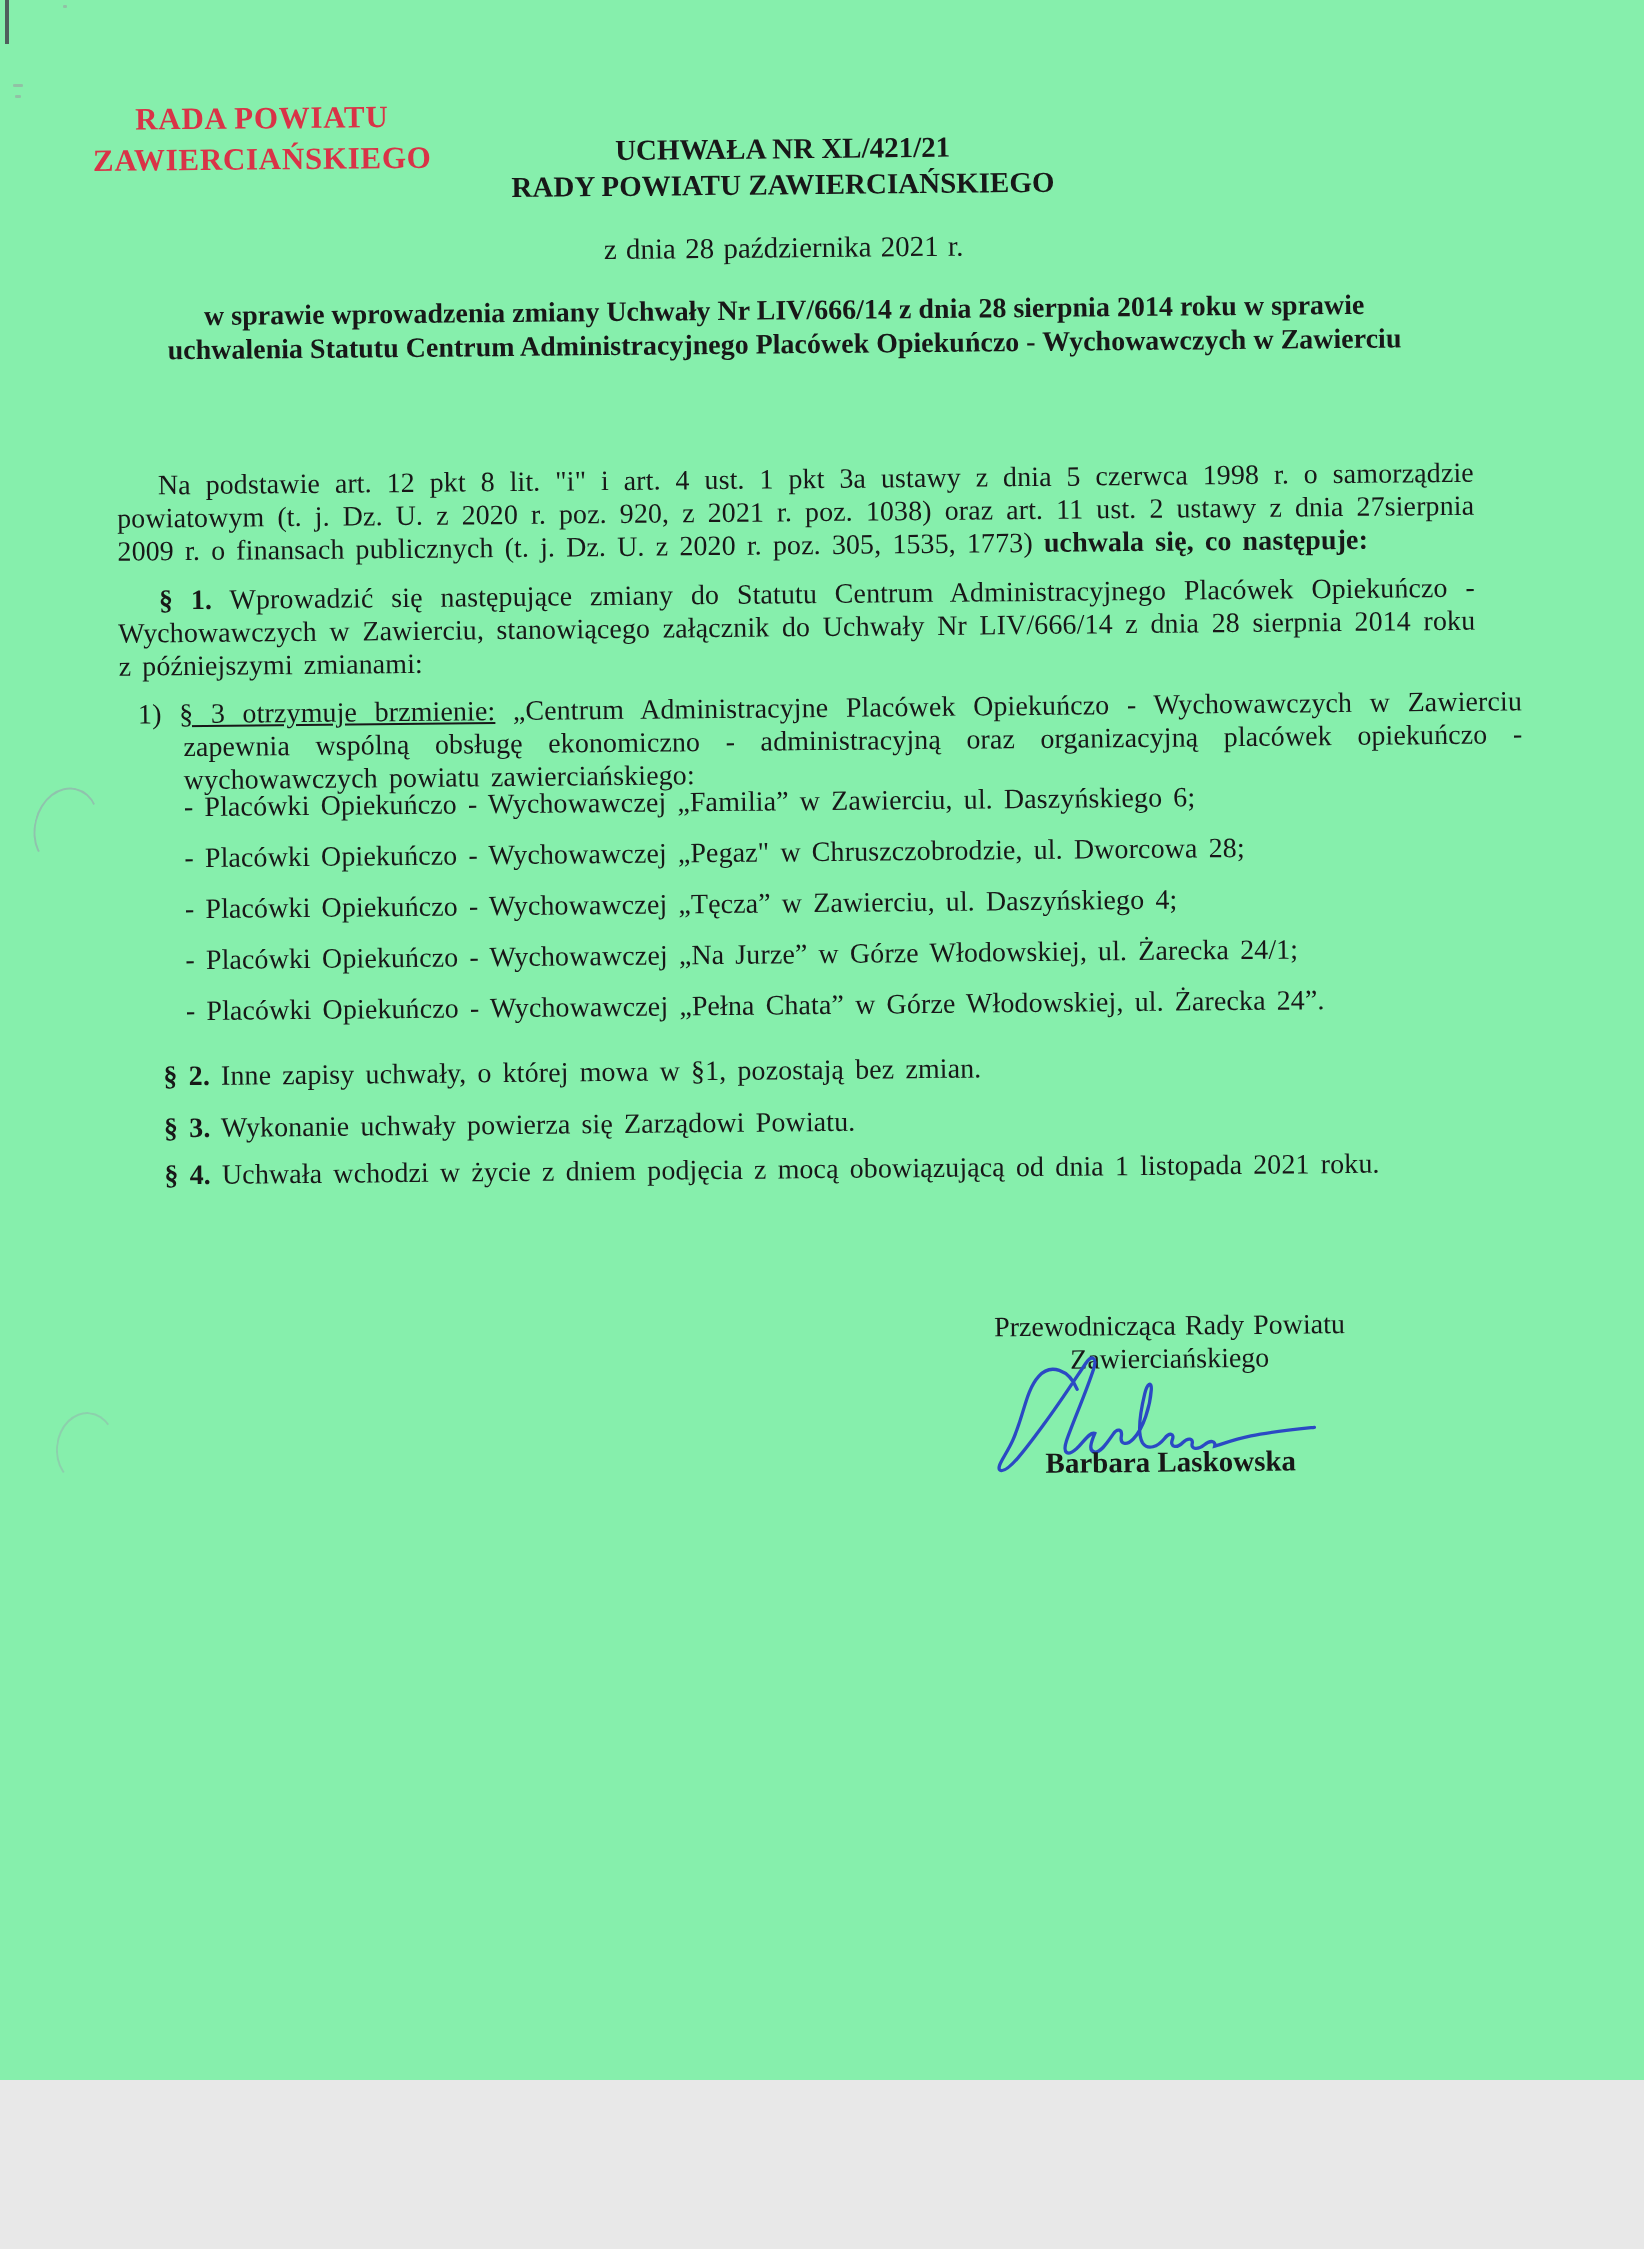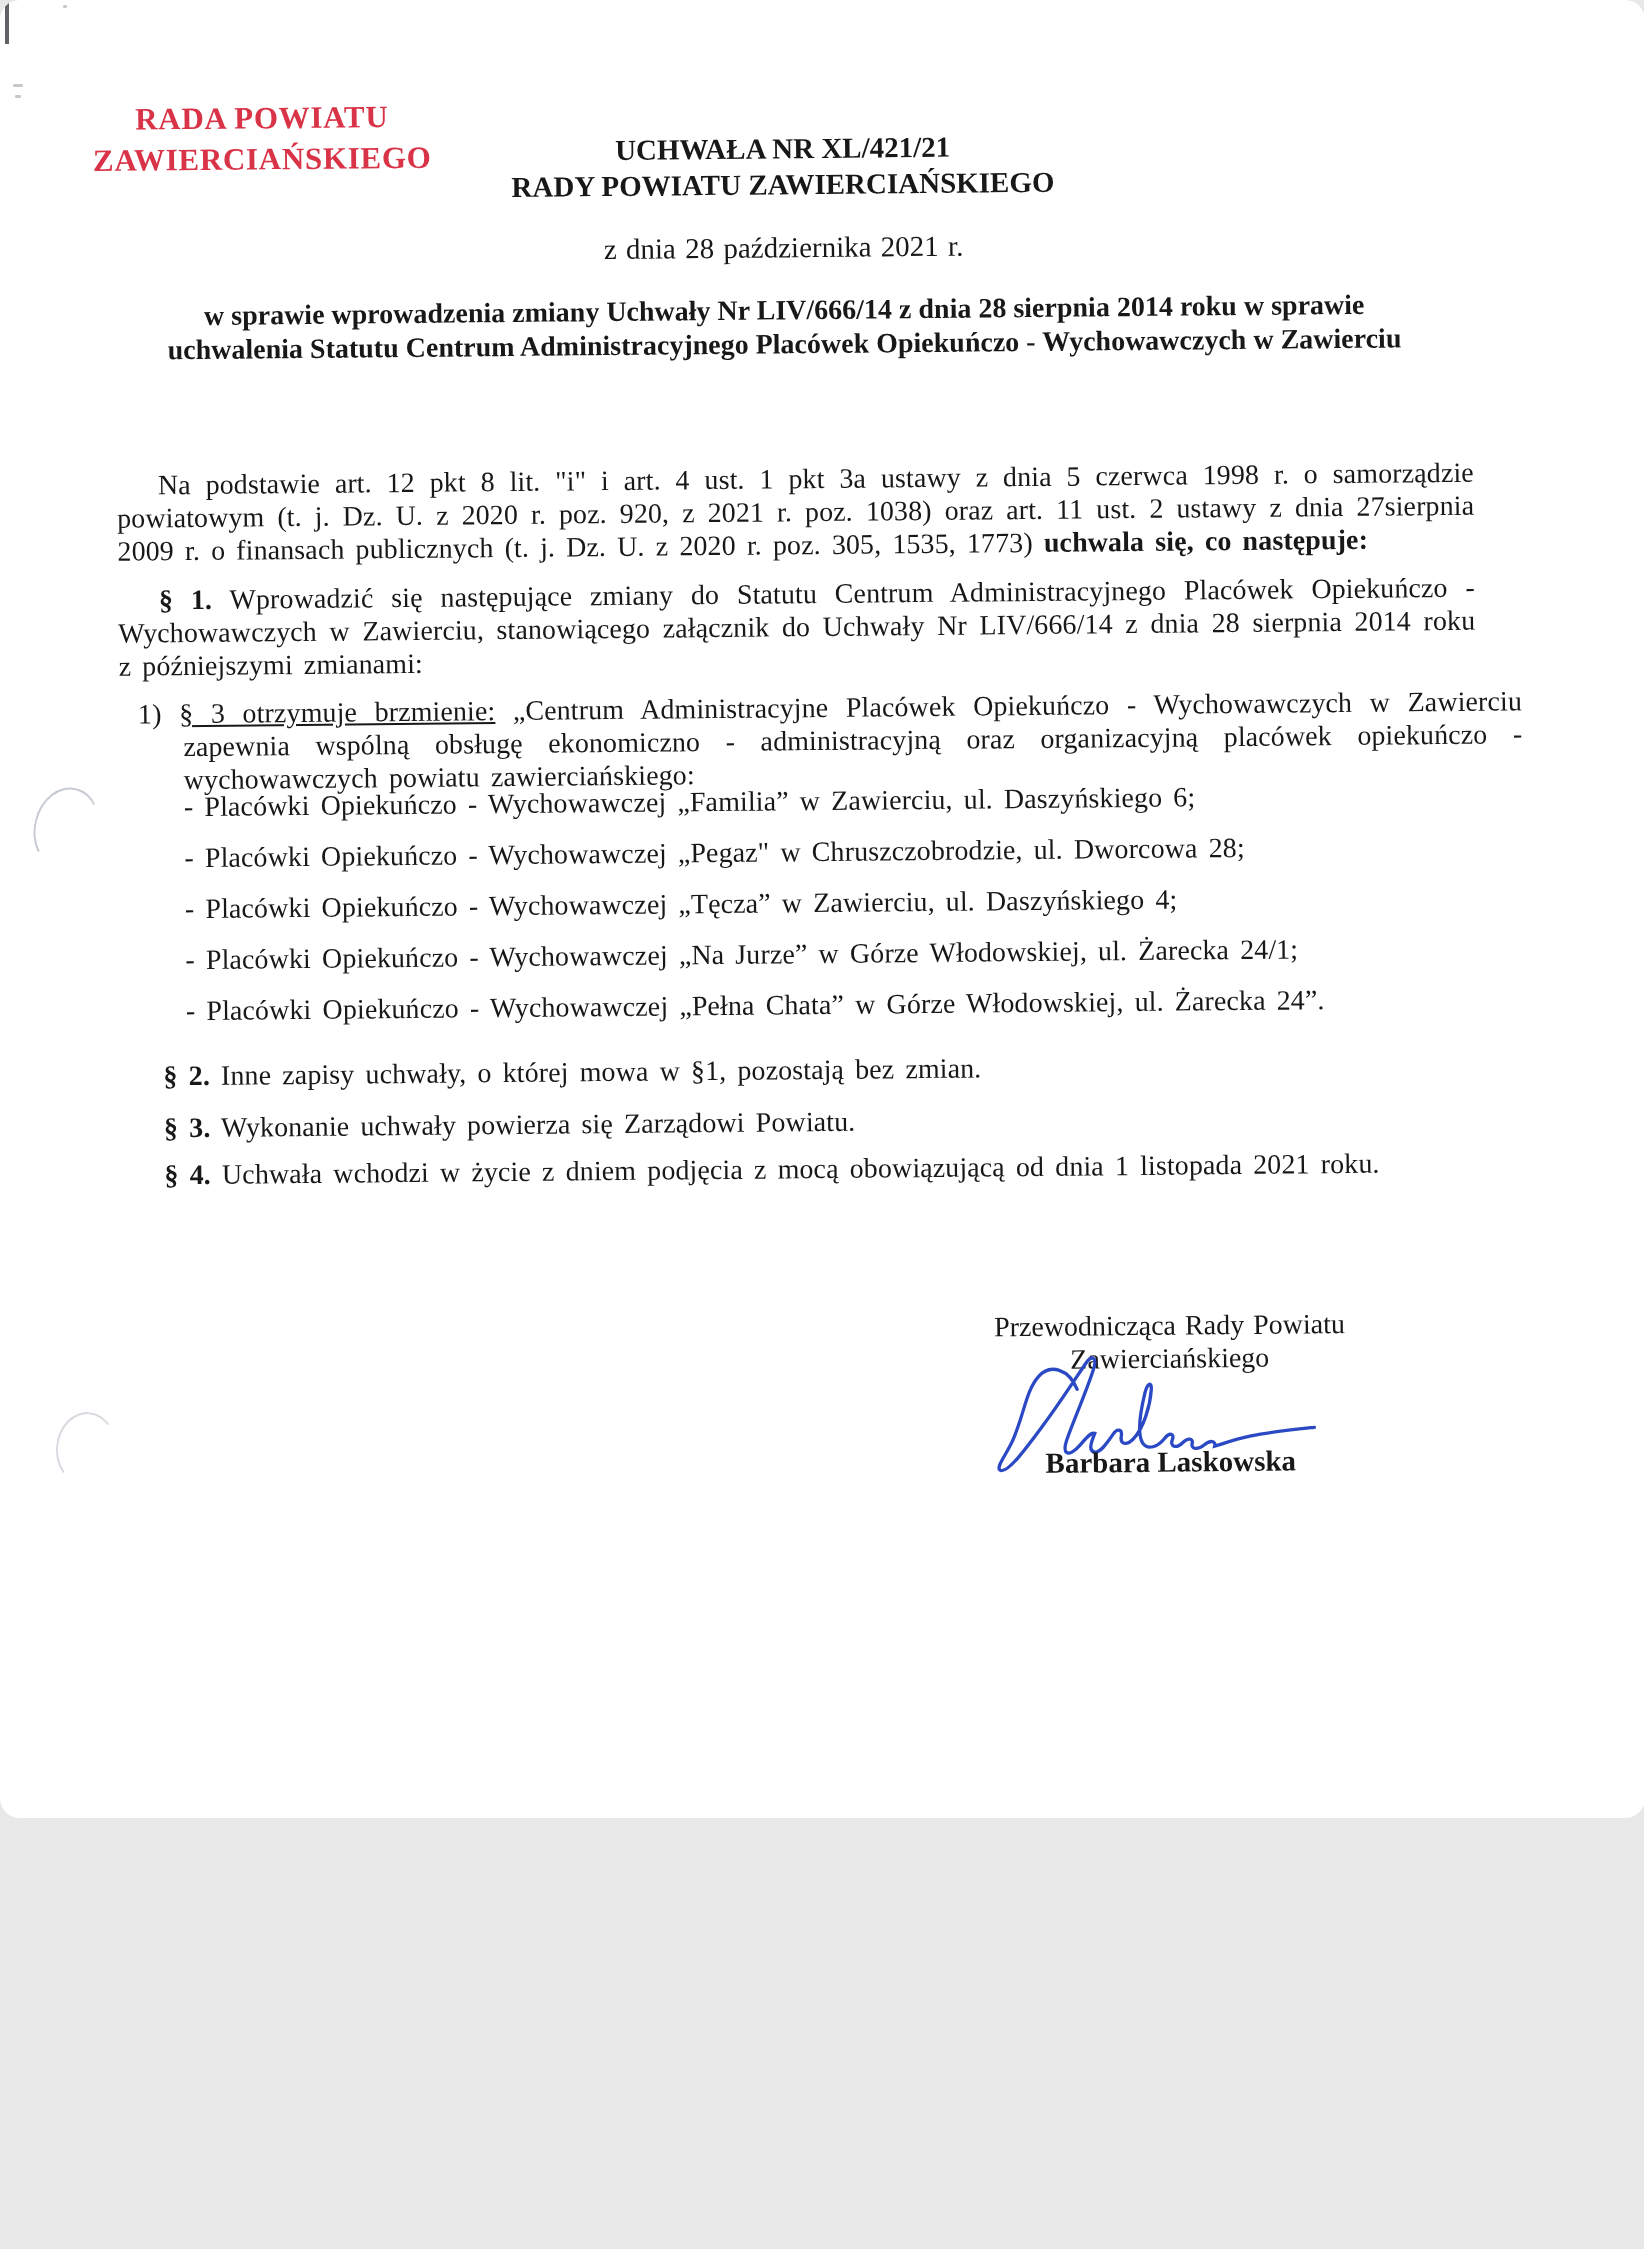--- a/index.html
+++ b/index.html
@@ -1,19 +1,19 @@
 <!DOCTYPE html>
 <html style="font-size:10.6px"><head>
 <meta charset="utf-8">
 <style>
   html,body { margin:0; padding:0; background:#e8e8e8; }
   .page {
-    position:relative; width:1645px; height:1818px;
-    background:#ffffff; overflow:hidden;
-    font-family:"Liberation Serif", serif; color:#181818;border-radius:20px;
+    position:relative; width:1645px; height:2080px;
+    background:#86efac; overflow:hidden;
+    font-family:"Liberation Serif", serif; color:#181818;
   }
   .content { position:absolute; left:0; top:0; width:1645px; height:2250px;
     transform:rotate(-0.55deg); transform-origin:50% 50%; }
 
   
   .stamp { position:absolute; left:84px; top:92px; width:375px;
     text-align:center; font-weight:bold; font-size:31px; line-height:41px;
     letter-spacing:0.7px; }
 
   

